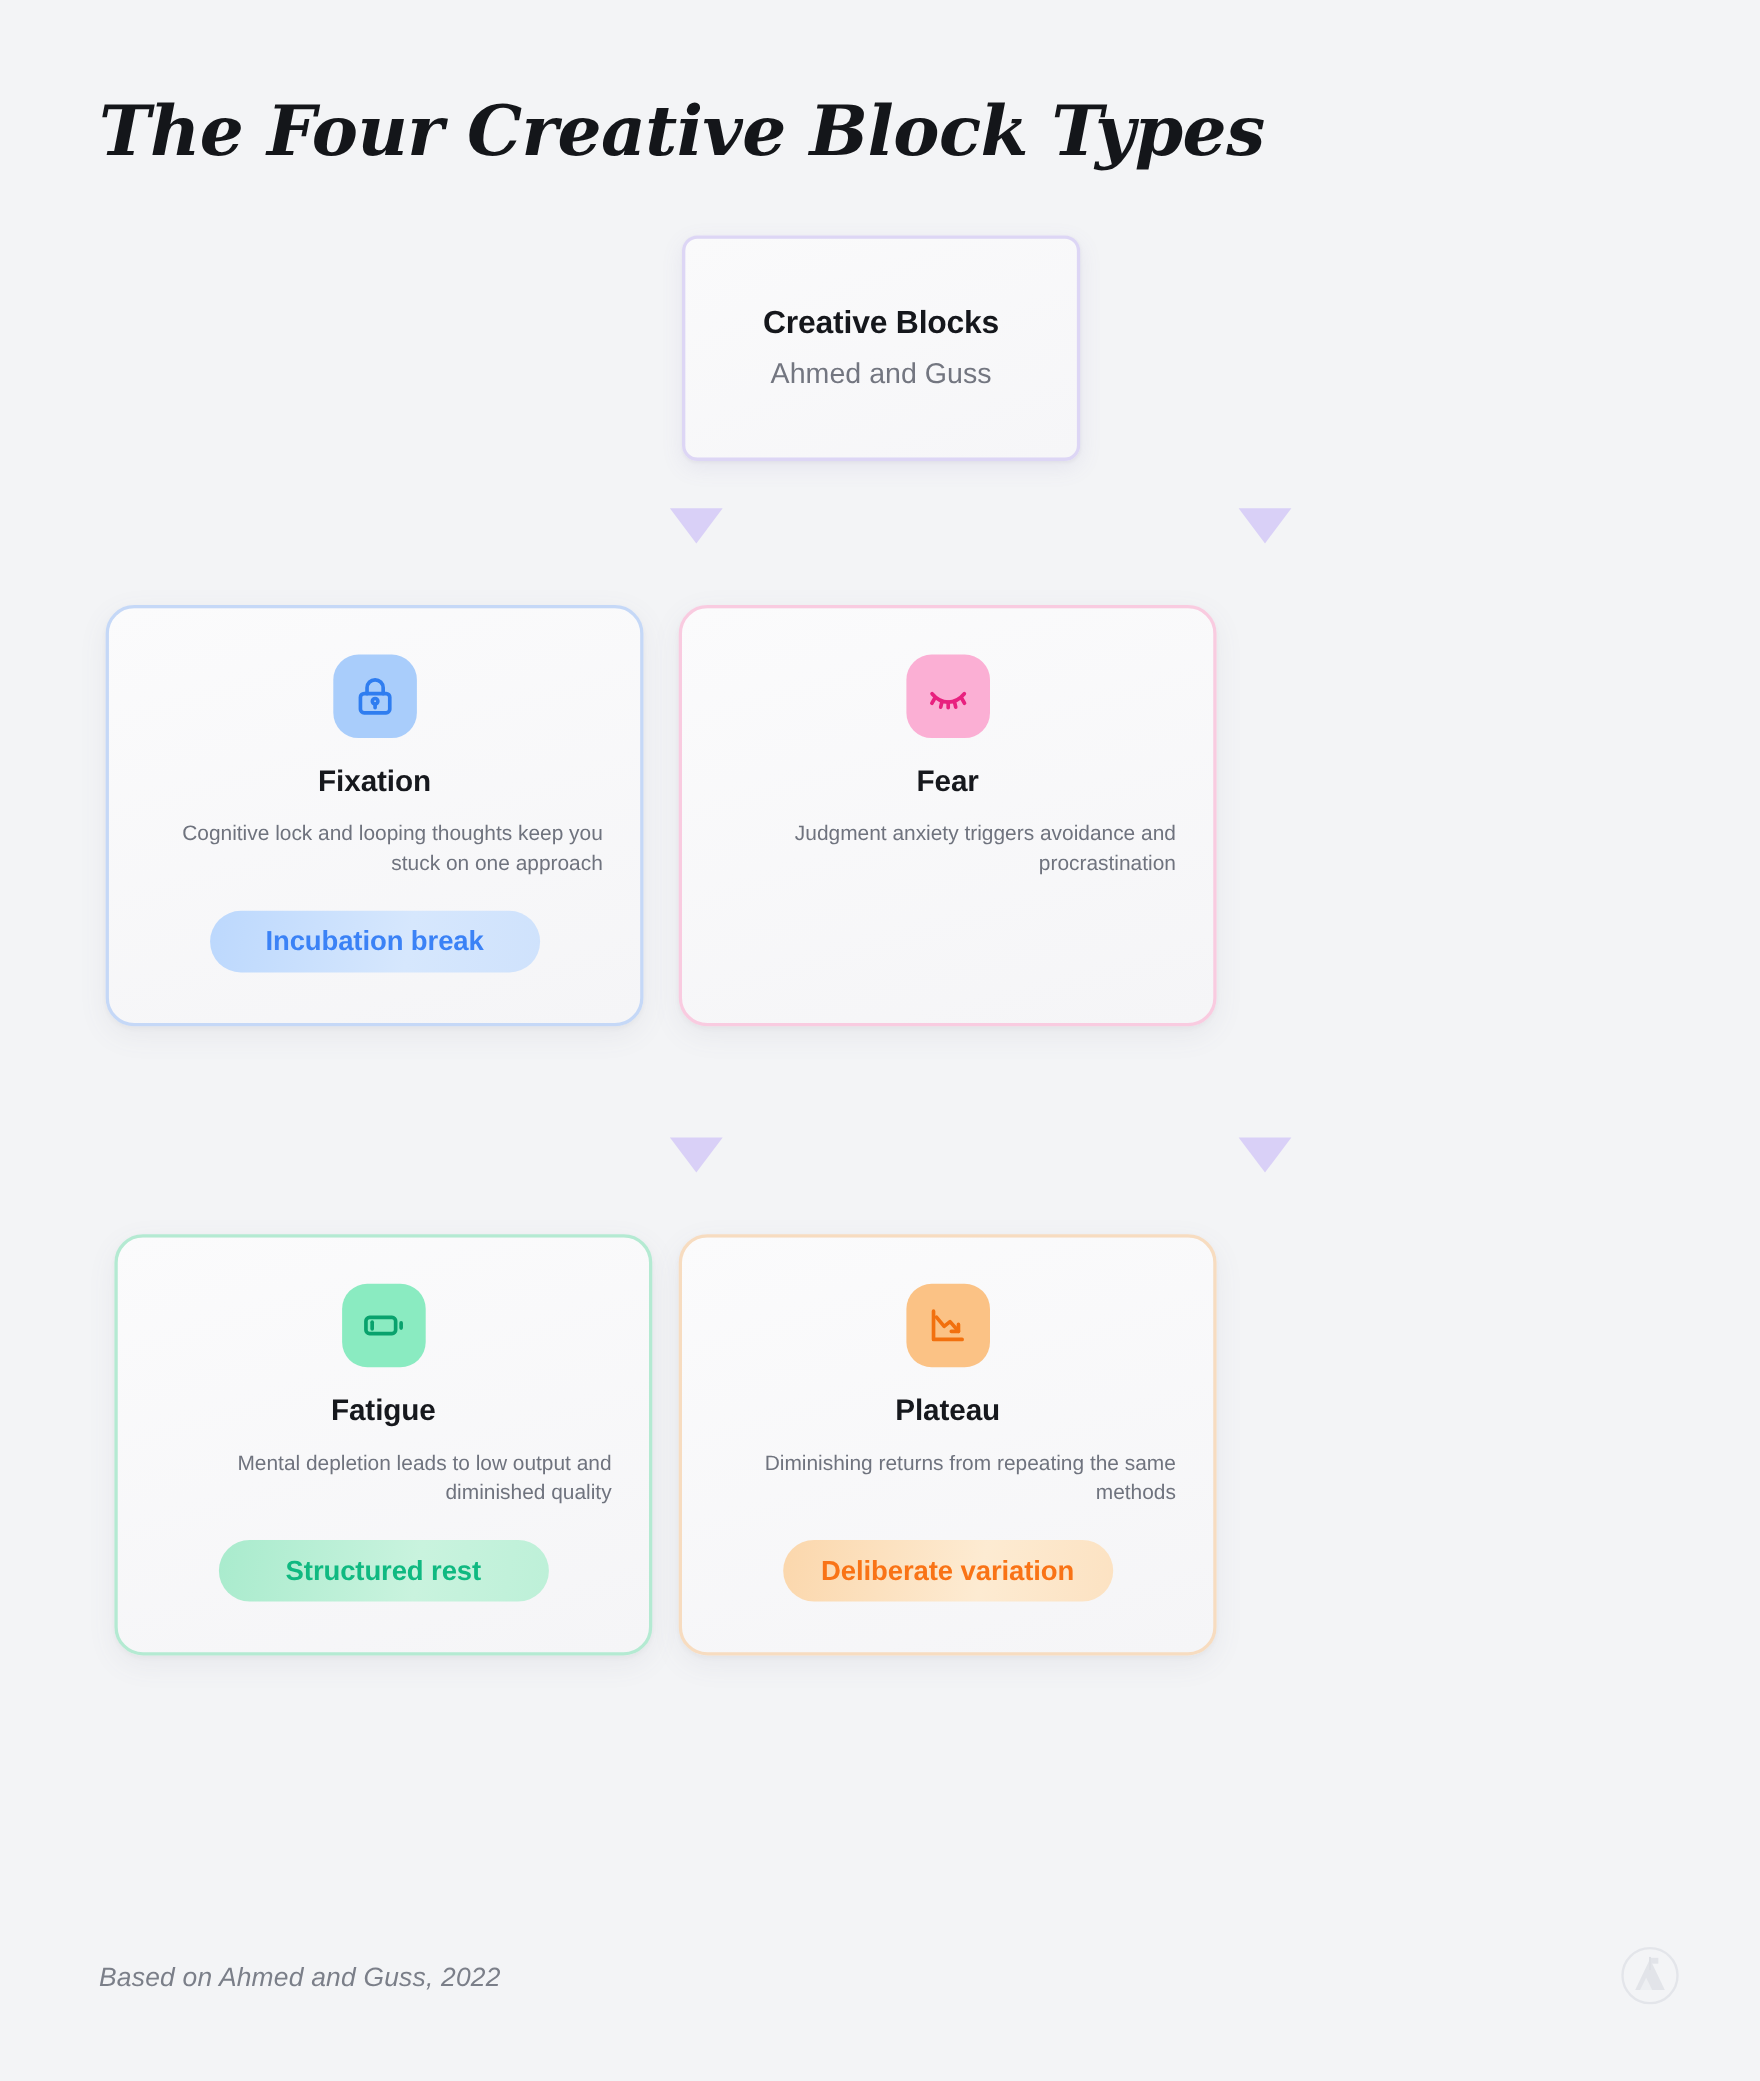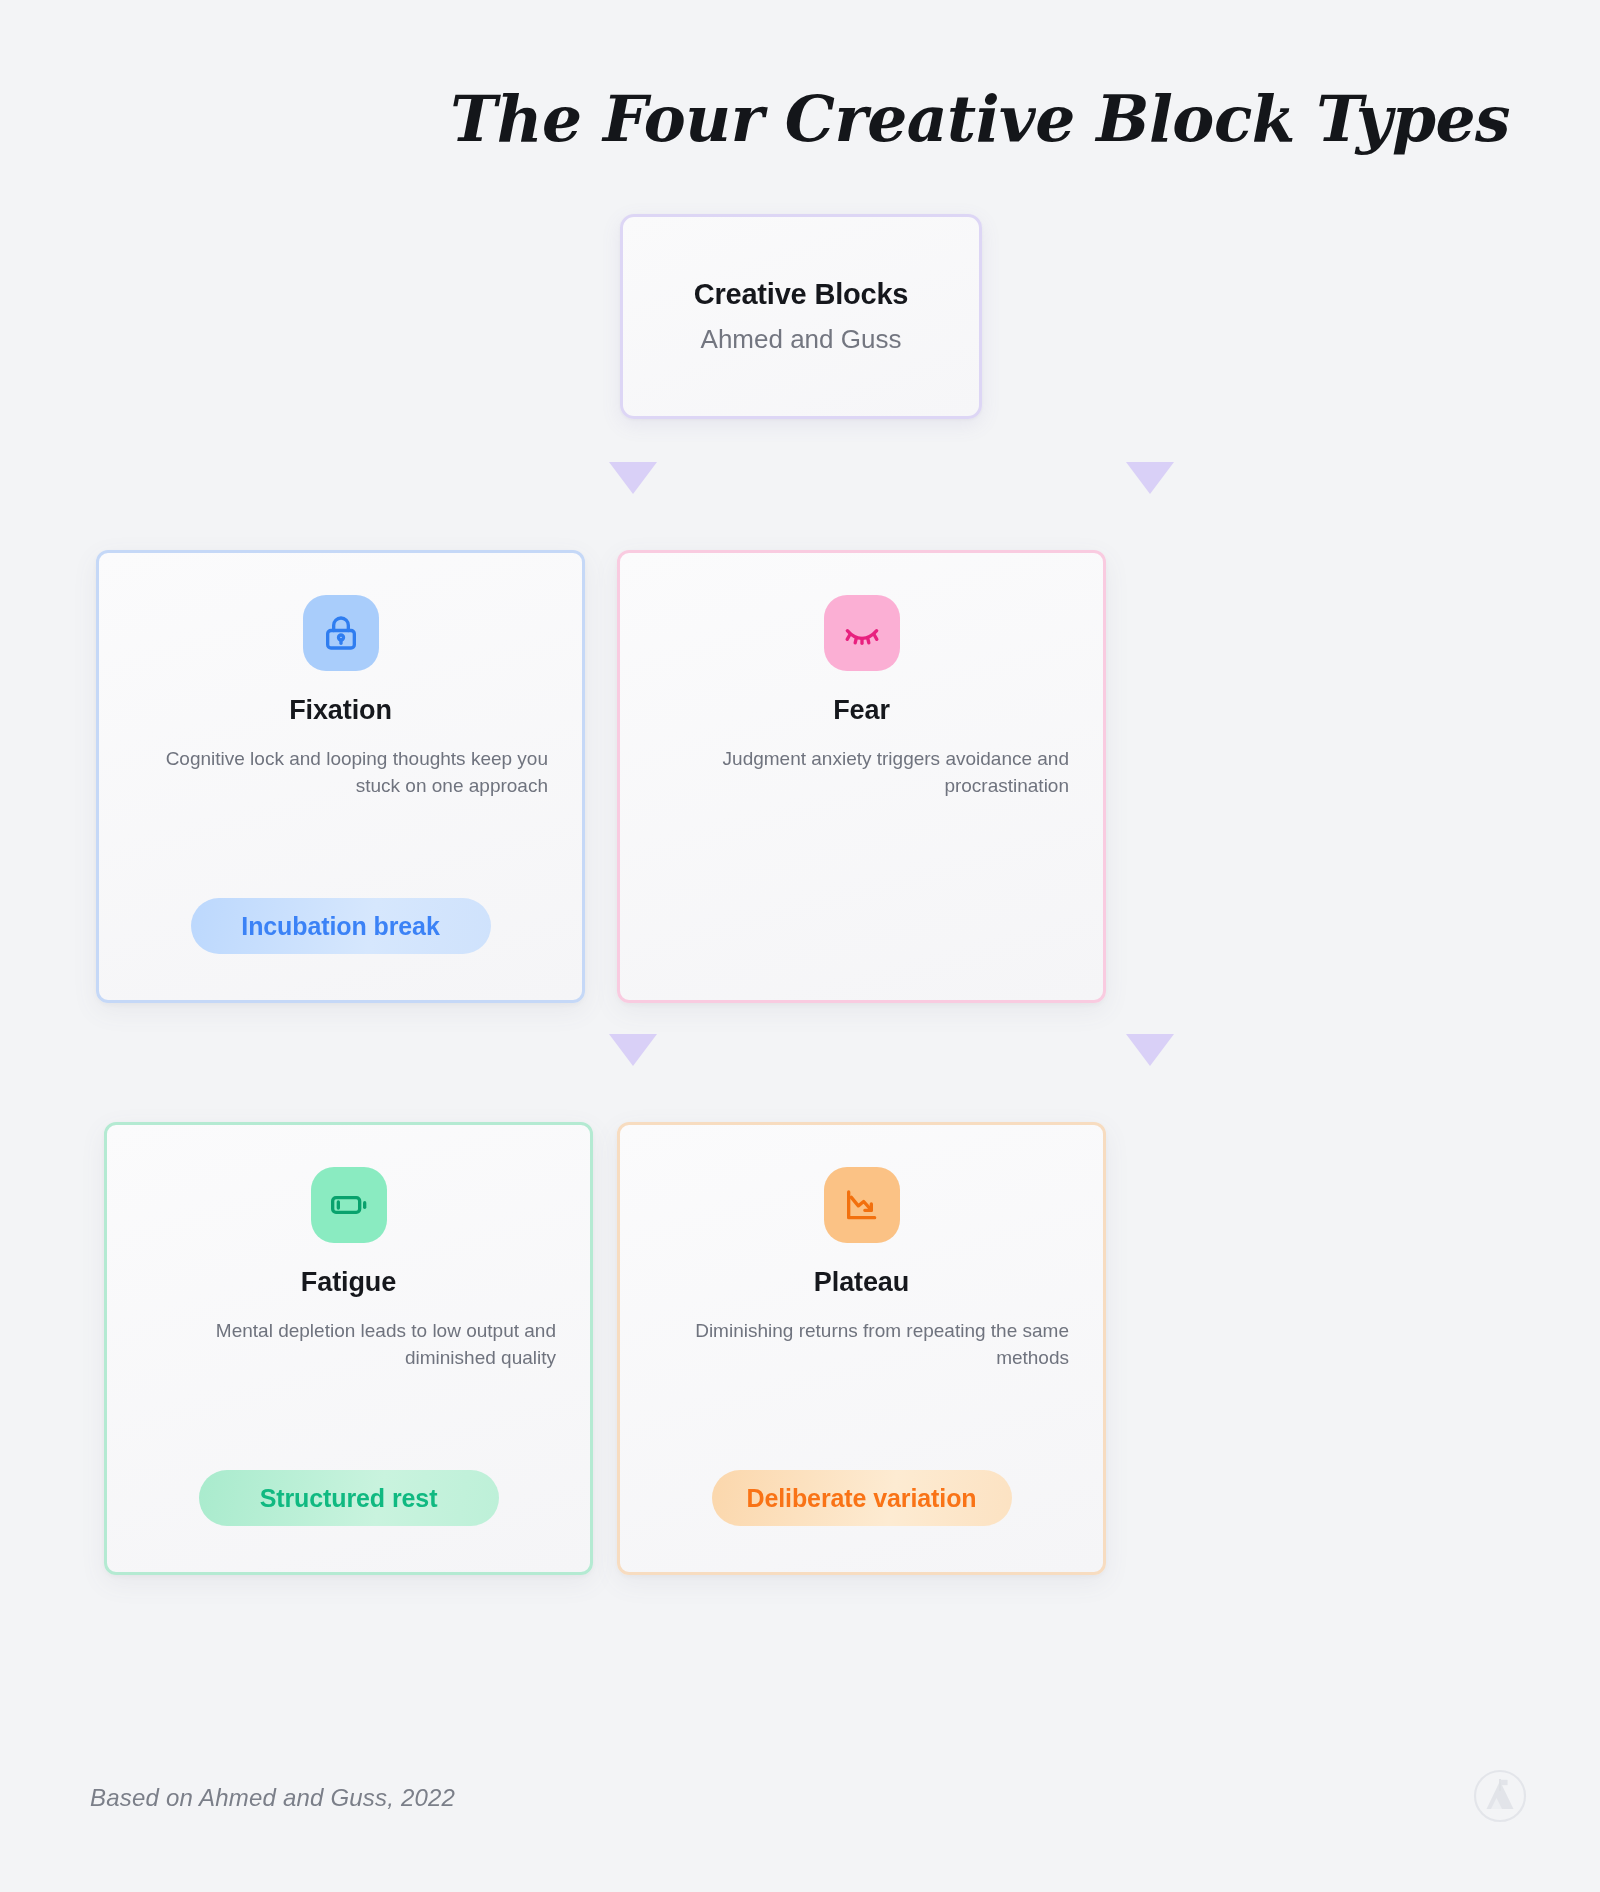--- a/index.html
+++ b/index.html
@@ -26,21 +26,20 @@
   
   .title {
     font-family: "DejaVu Serif", "Liberation Serif", serif;
     font-style: italic;
     font-weight: 700;
     font-size: 63px;
     line-height: 1.05;
     color: #14161a;
     letter-spacing: -0.5px;
     margin: 0;
-    text-align: right;
   }
   .subtitle {
     margin: 44px 0 0 0;
     font-size: 31px;
     color: #717680;
     font-weight: 400;
     letter-spacing: 0.1px;
   }
 
   
@@ -96,22 +95,22 @@
   .arrow-a { left: 519px; top: 248px; }
   .arrow-b { left: 1036px; top: 248px; }
   .arrow-c { left: 519px; top: 820px; }
   .arrow-d { left: 1036px; top: 820px; }
 
   
   .card {
     position: absolute;
     box-sizing: border-box;
     width: 489px;
-    height: 453px;
-    border-radius: 12px;
+    height: 383px;
+    border-radius: 26px;
     background: linear-gradient(165deg, #fbfbfc 0%, #f5f5f7 100%);
     box-shadow: 0 8px 26px rgba(100,100,130,0.08), 0 2px 5px rgba(0,0,0,0.03);
     display: flex;
     flex-direction: column;
     align-items: center;
     padding: 42px 34px 0 34px;
     border: 3px solid transparent;
   }
   .card-tl { left: 6px;   top: 336px; }
   .card-tr { left: 527px; top: 336px; }

